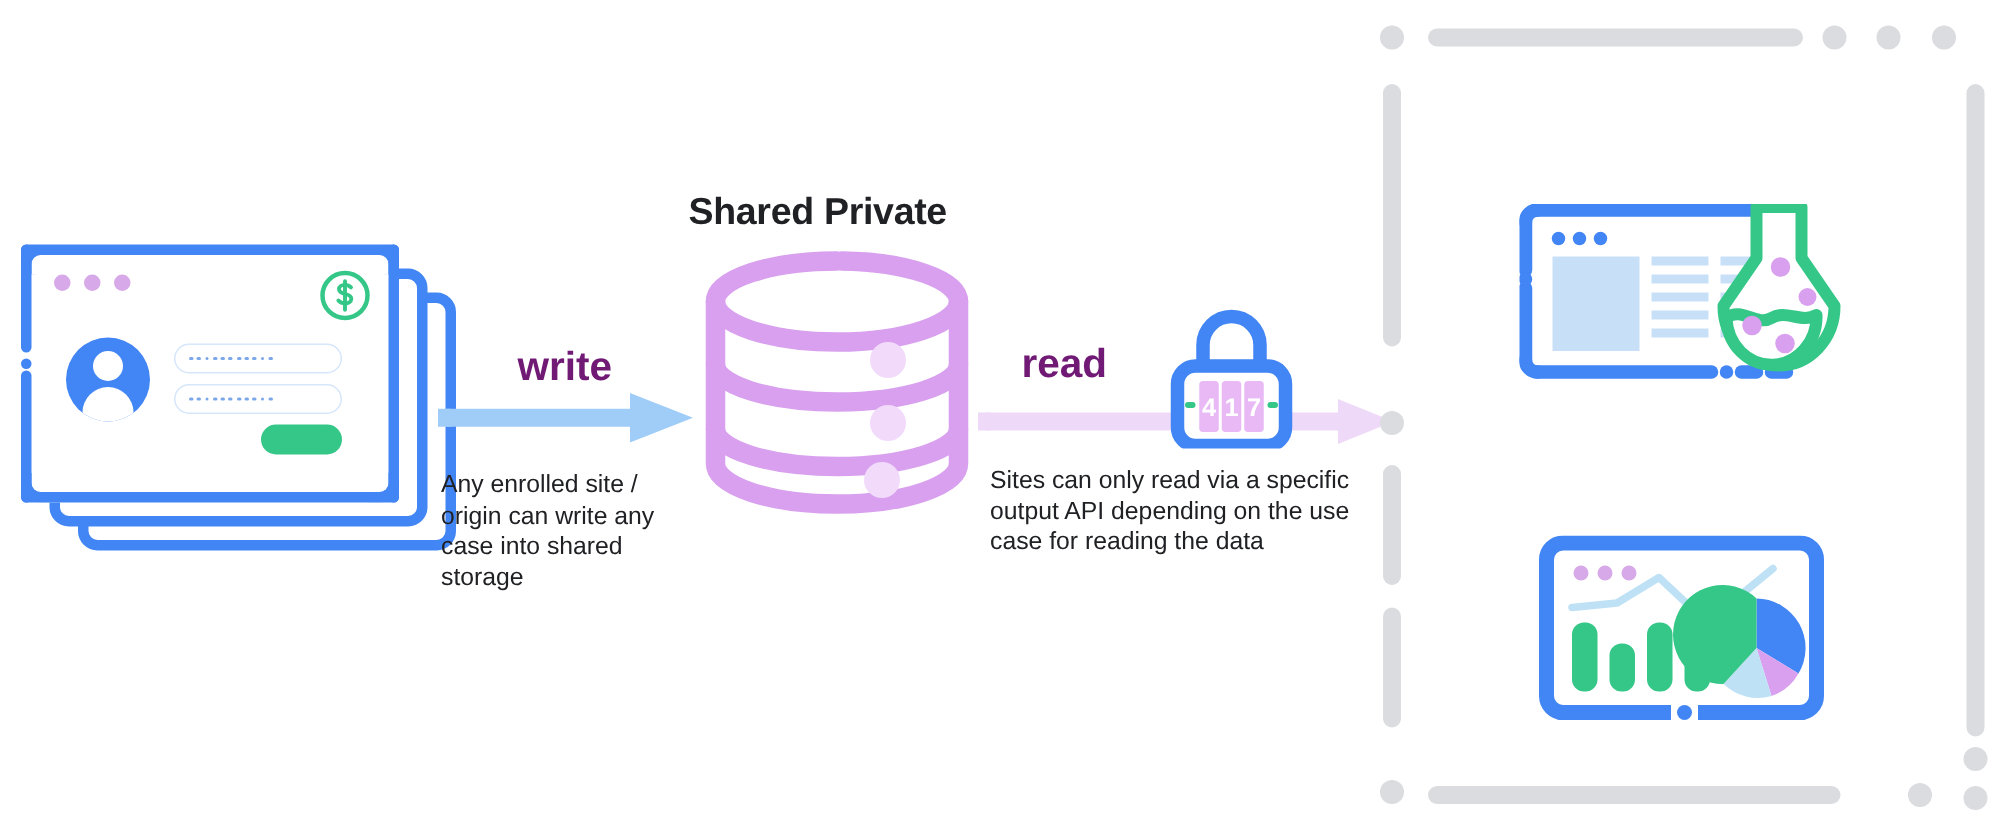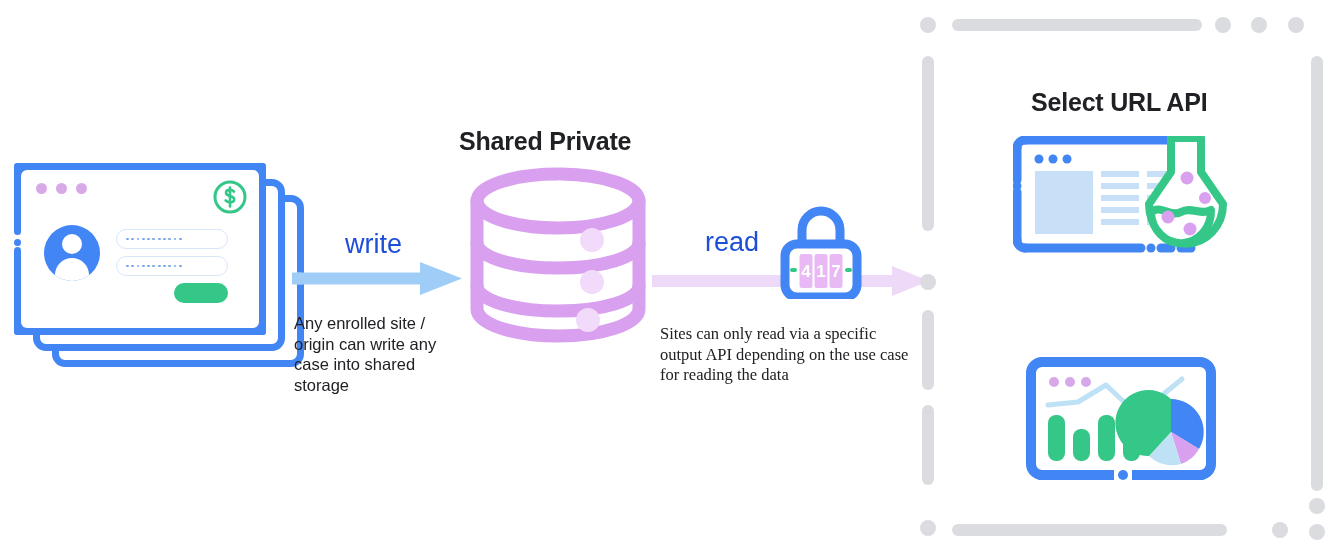--- a/index.html
+++ b/index.html
@@ -15,22 +15,22 @@
 
   
   .heading {
     font-weight: 700;
     color: #202124;
     letter-spacing: -0.2px;
     white-space: nowrap;
   }
   .arrow-label {
     font-size: 27px;
-    color: #1d4ed8;
-    font-weight: 400;
+    color: #701a75;
+    font-weight: 700;
     white-space: nowrap;
   }
   .caption {
     font-size: 16.5px;
     line-height: 20.5px;
     color: #202124;
     font-weight: 400;
   }
 
   
@@ -98,24 +98,24 @@
   
   #write-label { left: 345px; top: 229px; }
   #write-arrow { left: 292px; top: 262px; width: 170px; height: 33px; }
   #write-caption { left: 294px; top: 313px; width: 175px; }
 
   
   #shared-title { left: 459px; top: 127px; font-size: 25px; }
   #cylinder { left: 468px; top: 165px; width: 180px; height: 180px; }
 
   
-  #read-label { left: 705px; top: 227px; }
+  #read-label { left: 681px; top: 227px; }
   #read-arrow { left: 652px; top: 266px; width: 277px; height: 30px; }
   #lock { left: 779px; top: 203px; width: 84px; height: 96px; }
-  #read-caption { left: 660px; top: 324px; width: 250px; font-family: Liberation Serif, serif; }
+  #read-caption { left: 660px; top: 310px; width: 250px; }
 
   
   #panel { left: 920px; top: 10px; width: 405px; height: 535px; }
   .bd { position:absolute; background:#DADCE0; }
   .bd.bar-h { height:12px; border-radius:6px; }
   .bd.bar-v { width:12px; border-radius:6px; }
   .bd.dot   { width:16px; height:16px; border-radius:50%; }
 
   #api1-title { left: 1031px; top: 88px; font-size: 25px; }
   #api1-icon  { left: 1013px; top: 136px; width: 215px; height: 120px; }
@@ -267,21 +267,20 @@
     <span class="bd dot" style="left:0;   top:510px;"></span>
 
     <span class="bd bar-v" style="left:391px; top:46px; height:435px;"></span>
     <span class="bd dot" style="left:389px; top:488px;"></span>
     <span class="bd dot" style="left:389px; top:514px;"></span>
 
     <span class="bd bar-h" style="left:32px; top:514px; width:275px;"></span>
     <span class="bd dot" style="left:352px;top:512px;"></span>
   </div>
 
-  <div id="api1-title" class="abs heading">Select URL API</div>
 
   <div id="api1-icon" class="abs">
     <svg viewBox="0 0 215 120" width="215" height="120">
 
       <g stroke="#4285F4" stroke-width="9" fill="none" stroke-linecap="round">
         <path d="M12 4 H160"></path>
         <path d="M4 12 V44"></path>
         <path d="M4 56 V104"></path>
         <path d="M12 112 H128"></path>
         <path d="M148 112 H158"></path>

